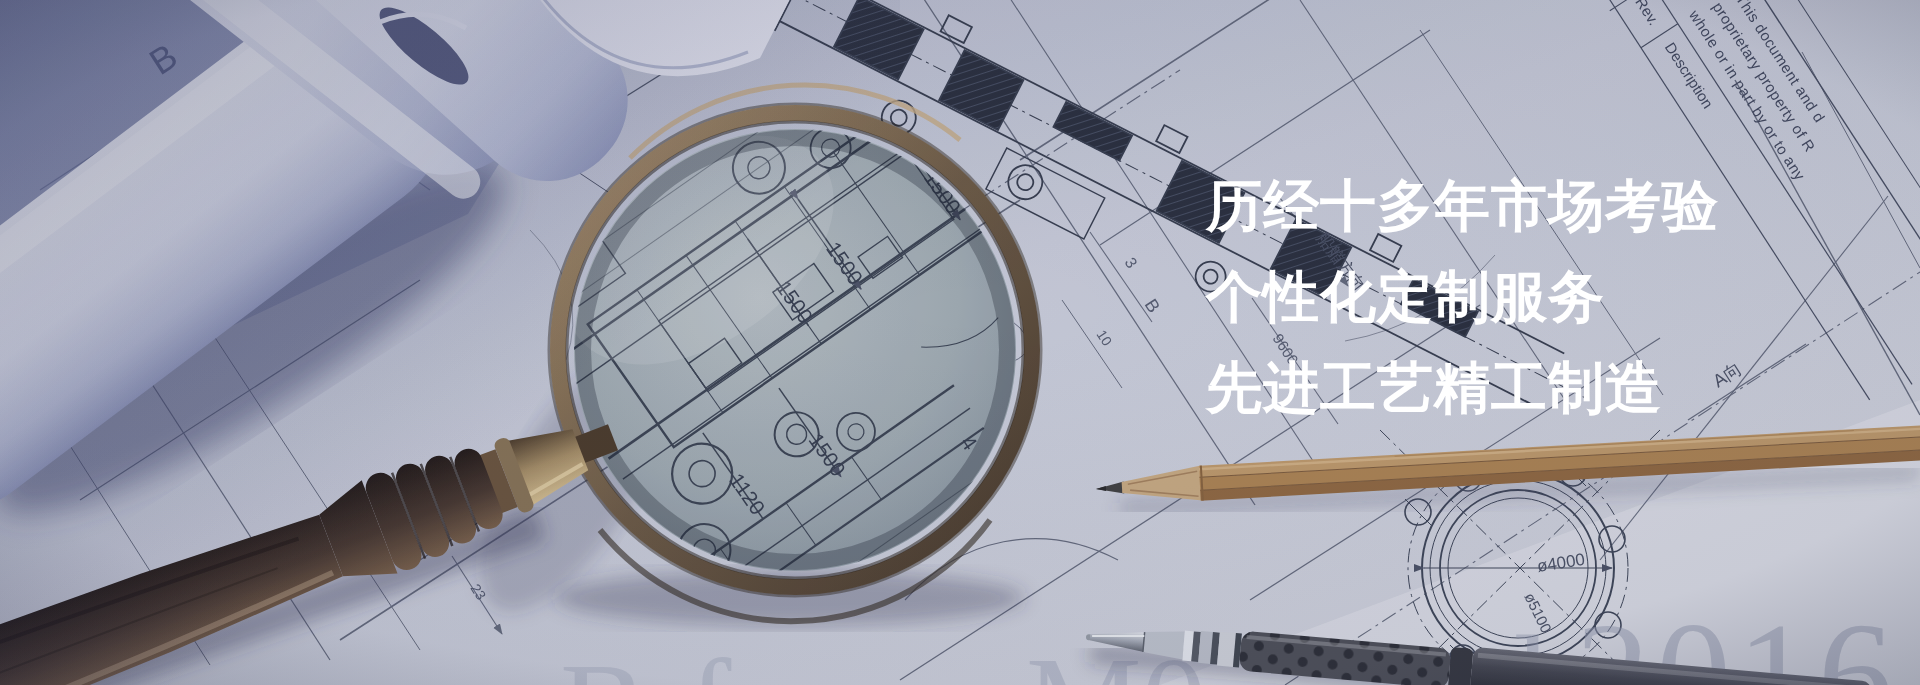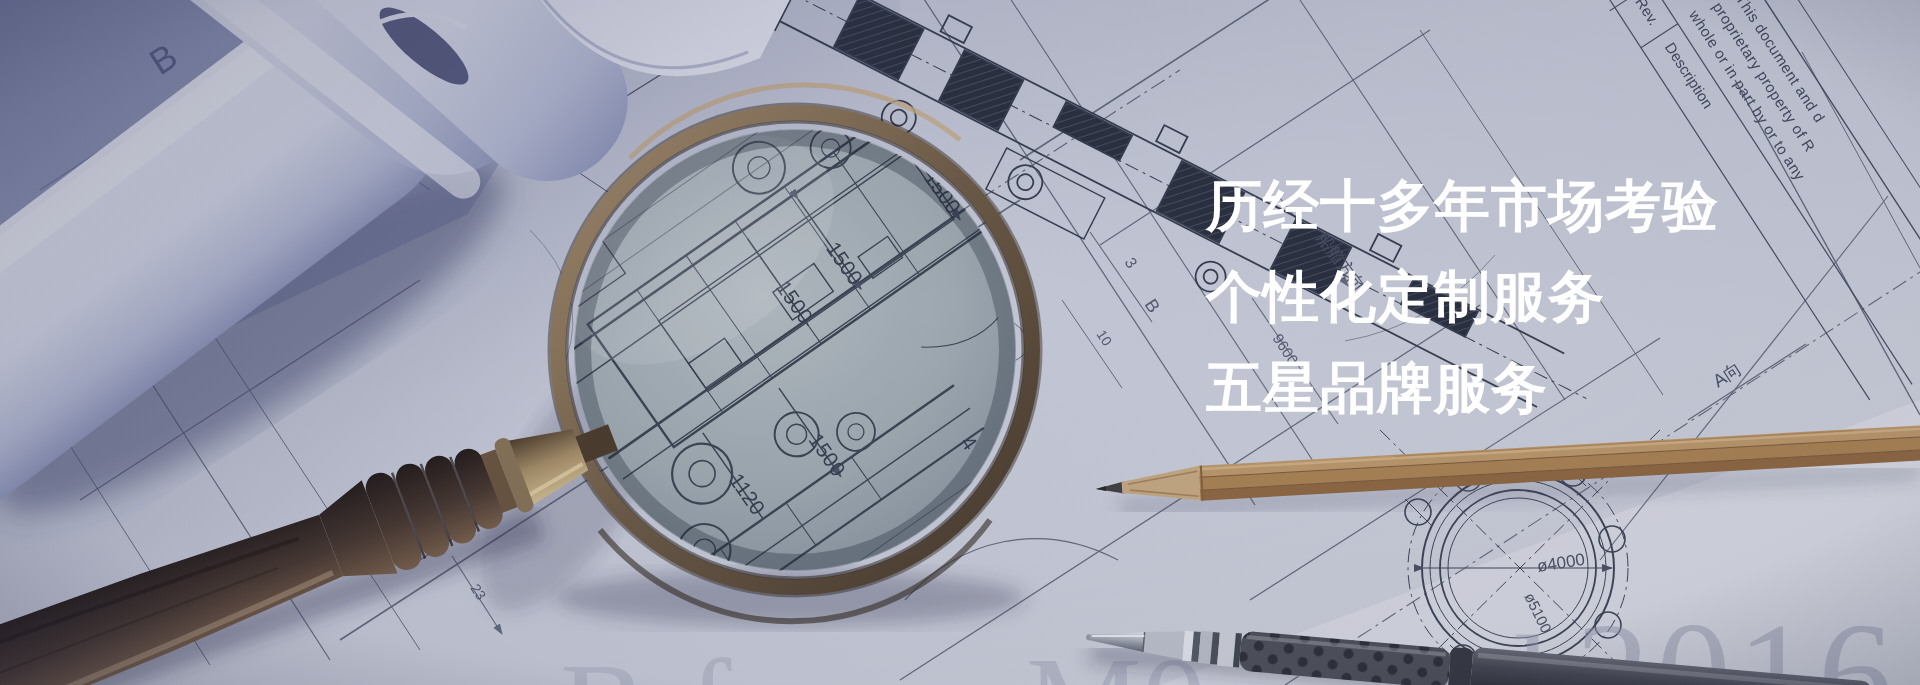--- a/index.html
+++ b/index.html
@@ -387,15 +387,15 @@
   </g>
 
   <rect x="0" y="0" width="1920" height="685" fill="rgba(90,100,140,0.10)"></rect>
   <rect x="0" y="0" width="1920" height="685" fill="url(#vig)"></rect>
   <rect x="0" y="0" width="900" height="685" fill="url(#tlShade)"></rect>
 </svg>
 
 <div class="headline">
   <div>历经十多年市场考验</div>
   <div>个性化定制服务</div>
-  <div>五星品牌服务</div>
+  <div>先进工艺精工制造</div>
 </div>
 </div>
 
 </body></html>

